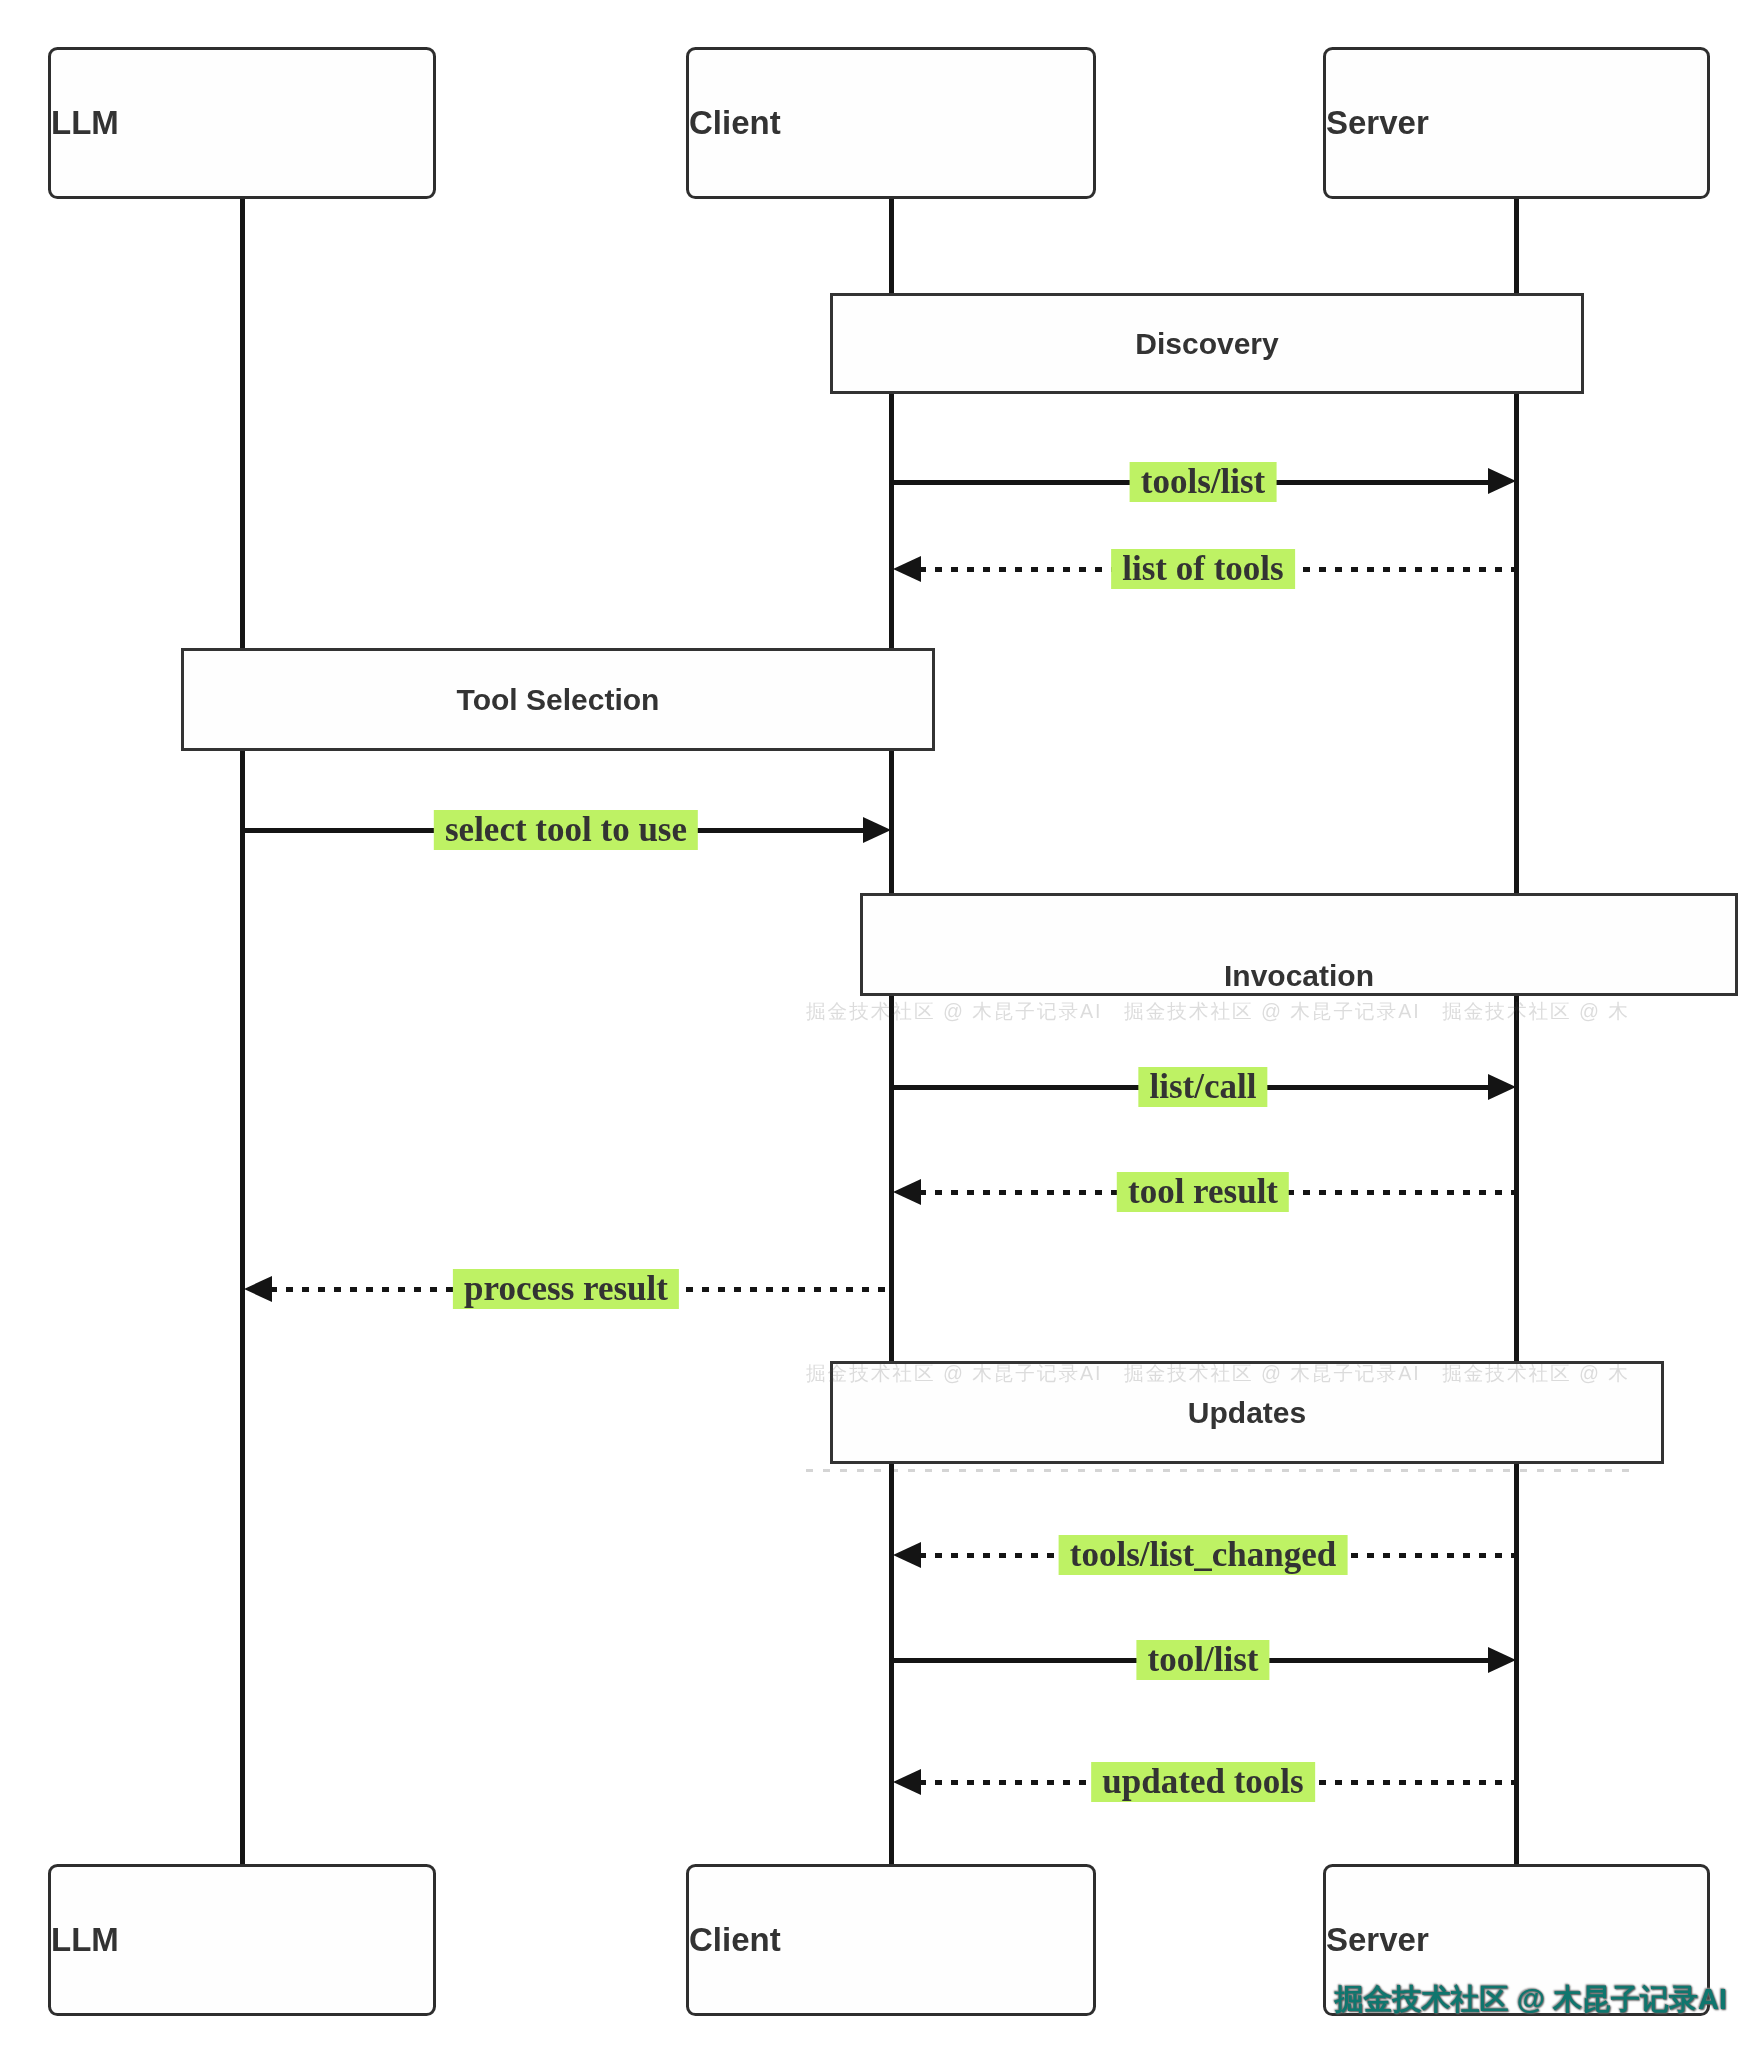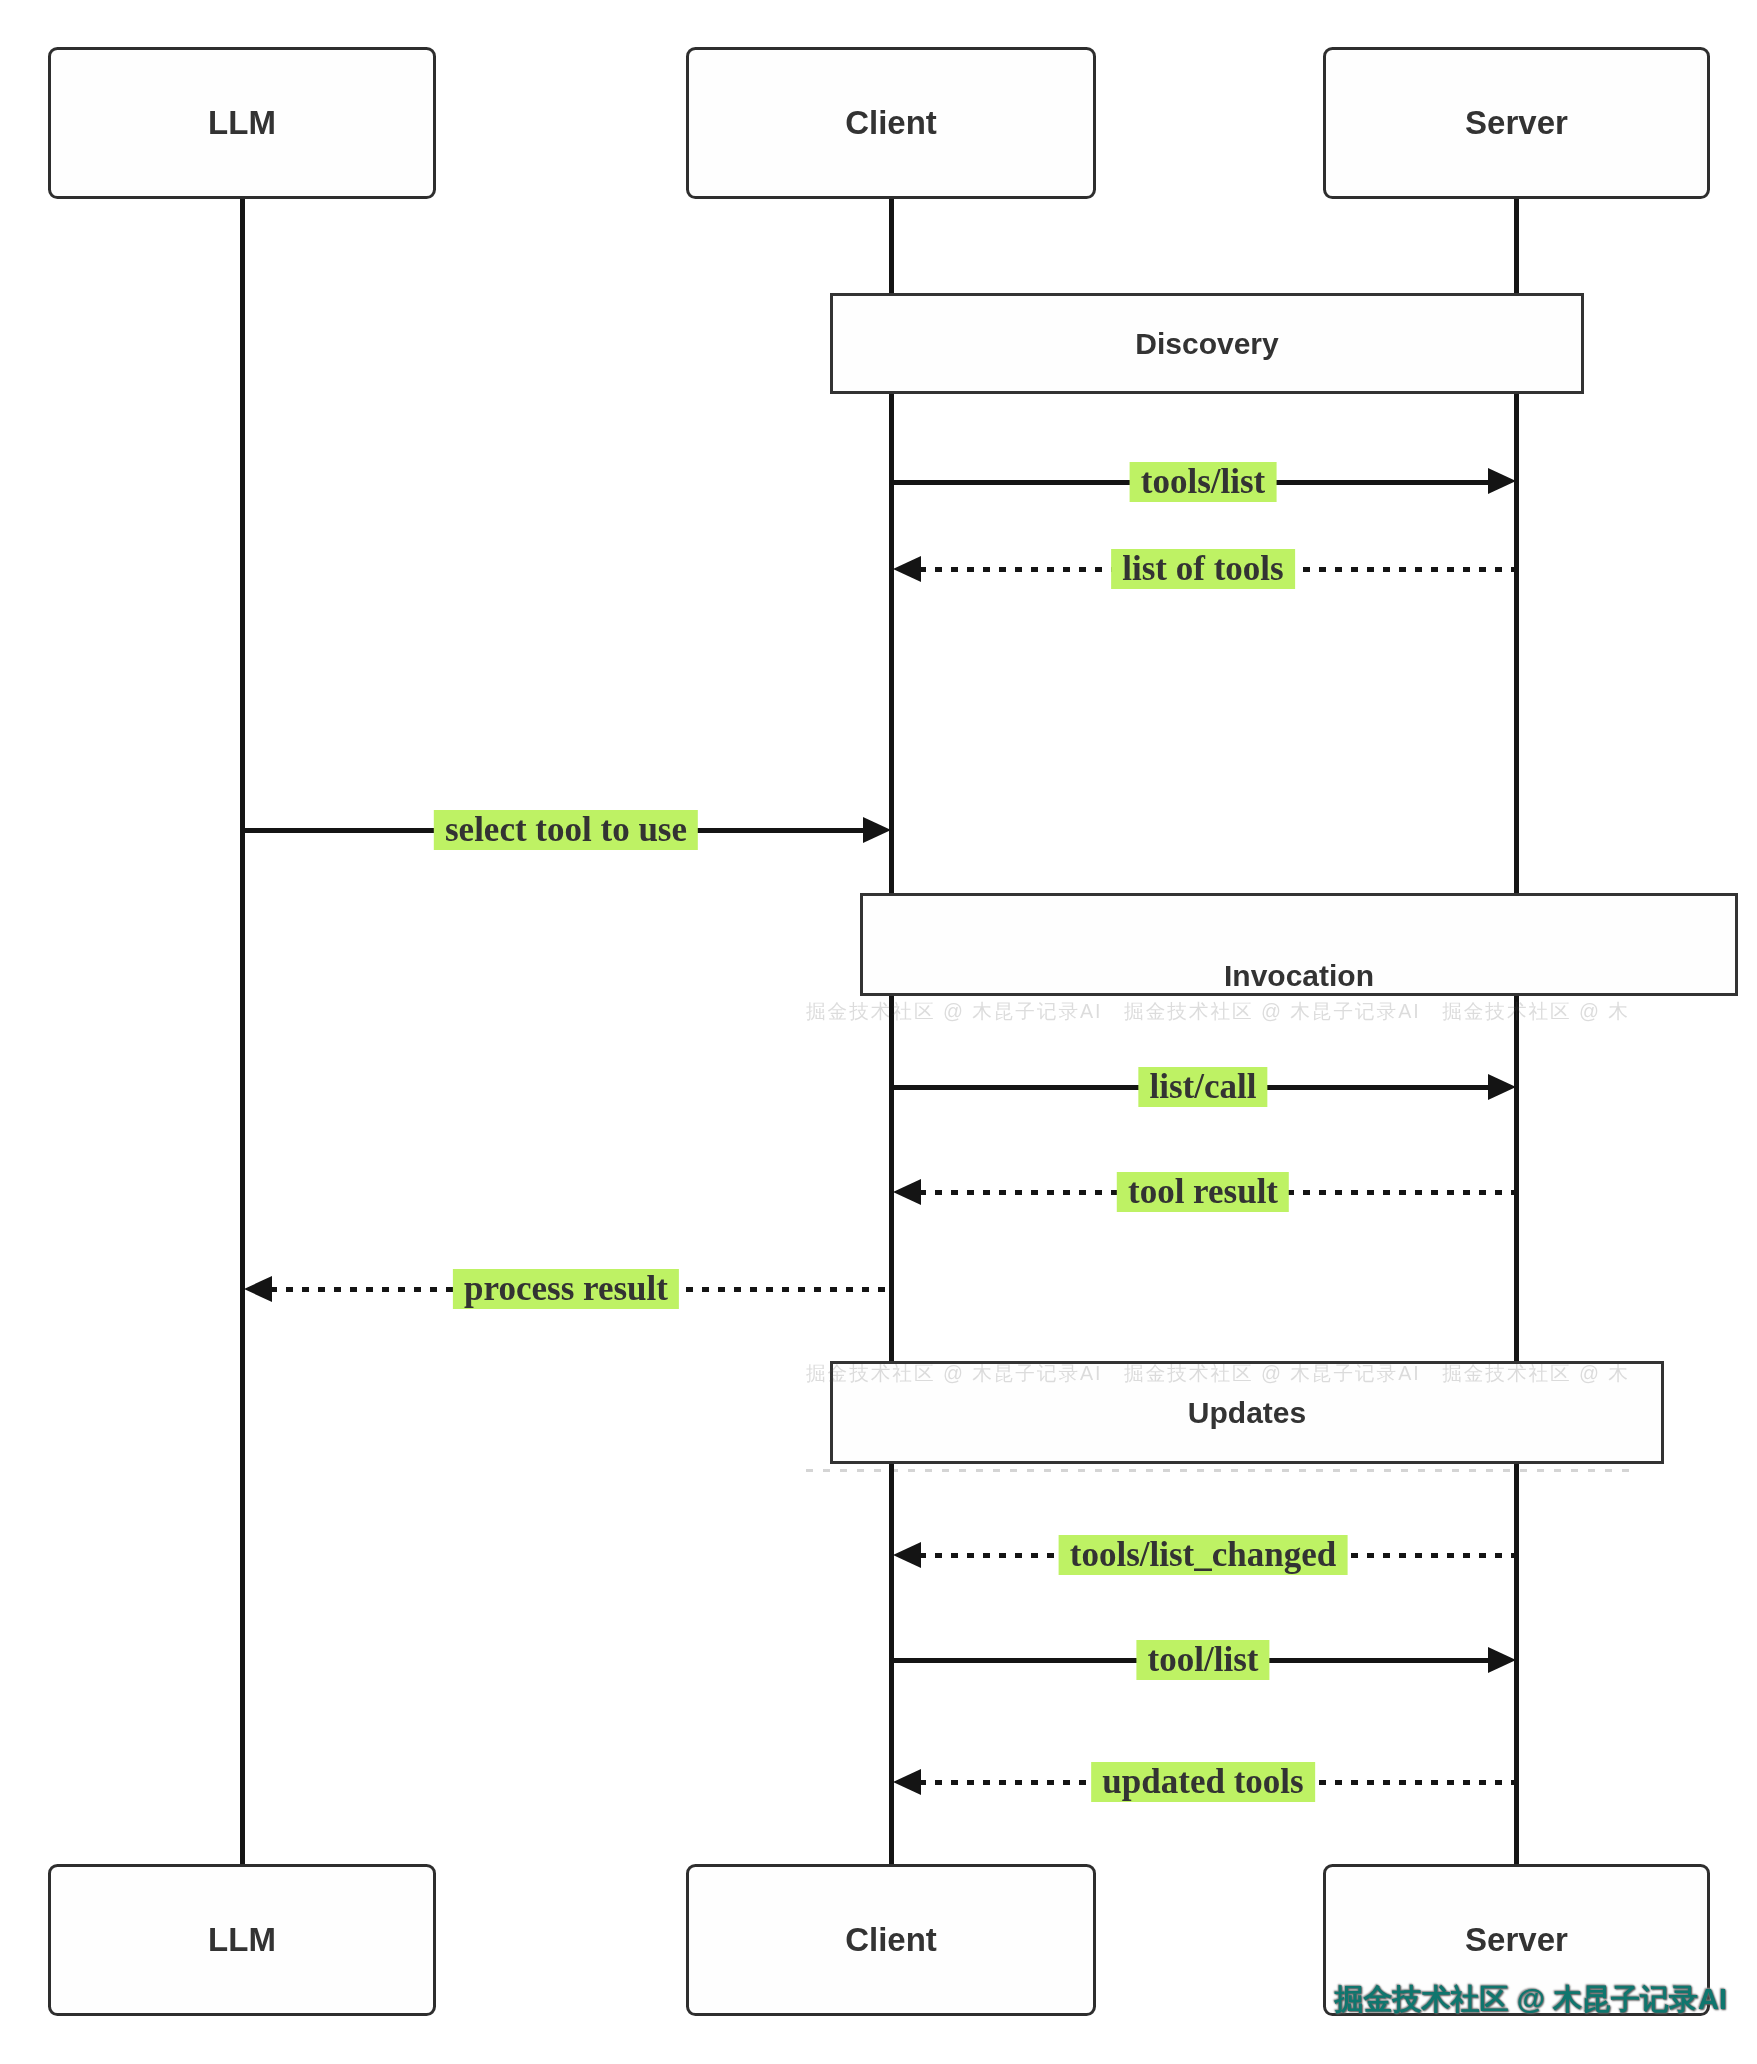--- a/index.html
+++ b/index.html
@@ -18,21 +18,21 @@
     z-index: 1;
   }
   .actor-box {
     position: absolute;
     height: 152px;
     background: #fefefe;
     border: 3.7px solid #2e2e2e;
     border-radius: 9.4px;
     display: flex;
     align-items: center;
-    justify-content: center;
+    justify-content: flex-start;
     box-sizing: border-box;
     font-weight: bold;
     font-size: 33px;
     color: #333333;
     z-index: 3;
   }
   .section-box {
     position: absolute;
     background: #fefefe;
     border: 3.7px solid #333333;
@@ -111,20 +111,23 @@
   <div class="corner-watermark">掘金技术社区 @ 木昆子记录AI</div>
 <div class="ghost-band" style="left: 806px; top: 1001px; width: 824px;">掘金技术社区 @ 木昆子记录AI　掘金技术社区 @ 木昆子记录AI　掘金技术社区 @ 木昆子记录AI　掘金技术社区 @ 木昆子记录AI　掘金技术社区 @ 木昆子记录AI　掘金技术社区 @ 木昆子记录AI　掘金技术社区 @ 木昆子记录AI　掘金技术社区 @ 木昆子记录AI　</div>
     <div class="ghost-band" style="left: 806px; top: 1363px; width: 824px;">掘金技术社区 @ 木昆子记录AI　掘金技术社区 @ 木昆子记录AI　掘金技术社区 @ 木昆子记录AI　掘金技术社区 @ 木昆子记录AI　掘金技术社区 @ 木昆子记录AI　掘金技术社区 @ 木昆子记录AI　掘金技术社区 @ 木昆子记录AI　掘金技术社区 @ 木昆子记录AI　</div>
     <div class="ghost-dotted" style="left: 806px; top: 1469px; width: 824px;"></div>
     <div class="lifeline" style="left: 240px; top: 199px; height: 1668px;"></div>
     <div class="lifeline" style="left: 889px; top: 199px; height: 1668px;"></div>
     <div class="lifeline" style="left: 1514px; top: 199px; height: 1668px;"></div>
     <div class="section-box" style="left: 830px; top: 293px; width: 754px; height: 101px;">
       <span>Discovery</span>
     </div>
+    <div class="section-box" style="left: 181px; top: 648px; width: 754px; height: 103px;">
+      <span>Tool Selection</span>
+    </div>
     <div class="section-box" style="left: 860px; top: 893px; width: 878px; height: 103px; align-items: flex-end;">
       <span>Invocation</span>
     </div>
     <div class="section-box" style="left: 830px; top: 1361px; width: 834px; height: 103px;">
       <span>Updates</span>
     </div>
     <div class="msg-line solid" style="top: 480px; width: 597px; left: 891px;"></div>
     <div class="arrowhead right" style="top: 468px; left: 1488px;"></div>
     <div class="msg-label" style="left: 1203px; top: 482px;">tools/list</div>
     <div class="msg-line dotted" style="top: 567px; width: 597px; left: 919px;"></div>

